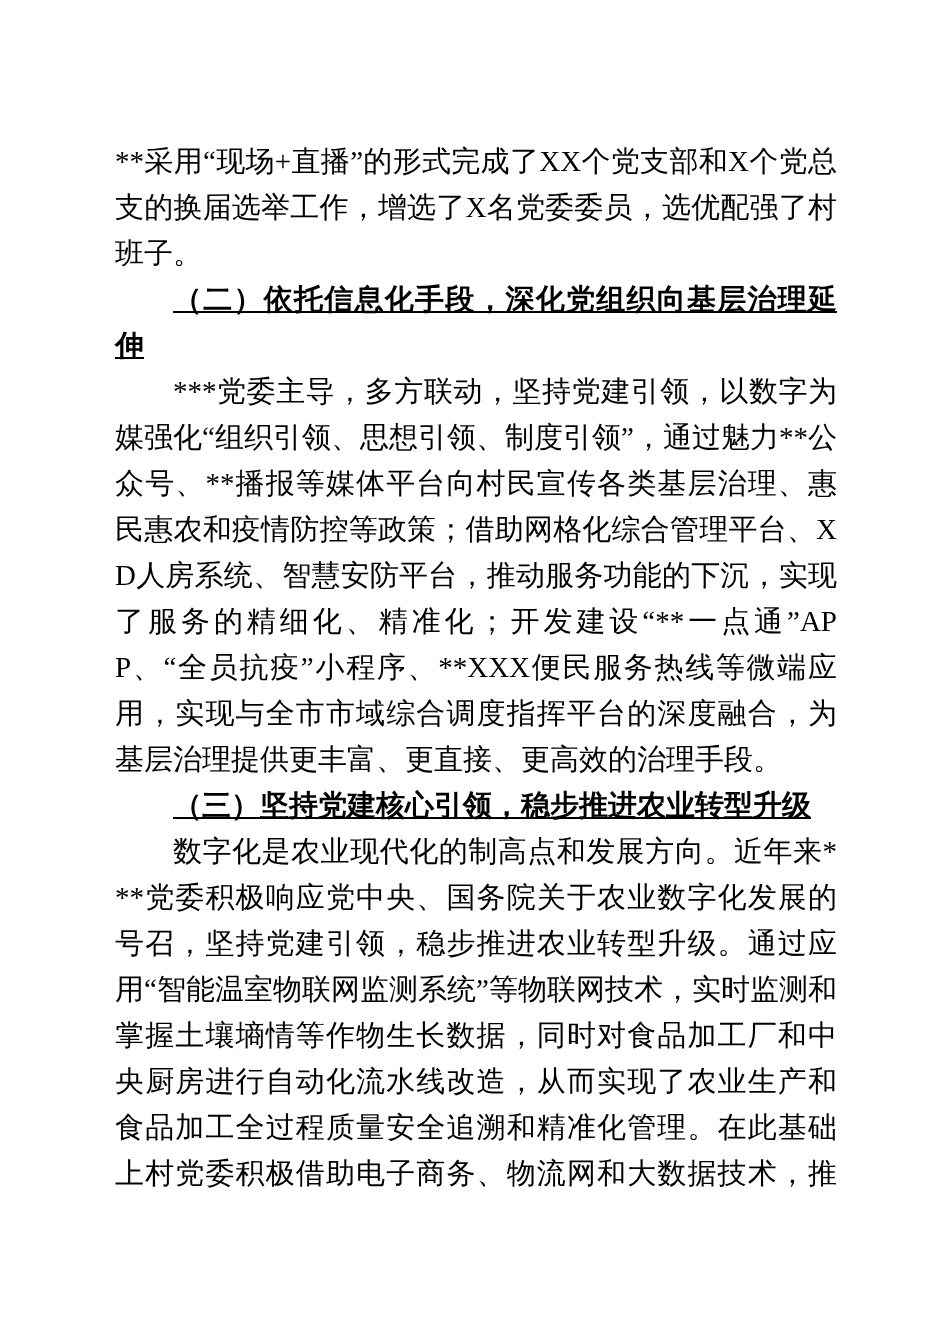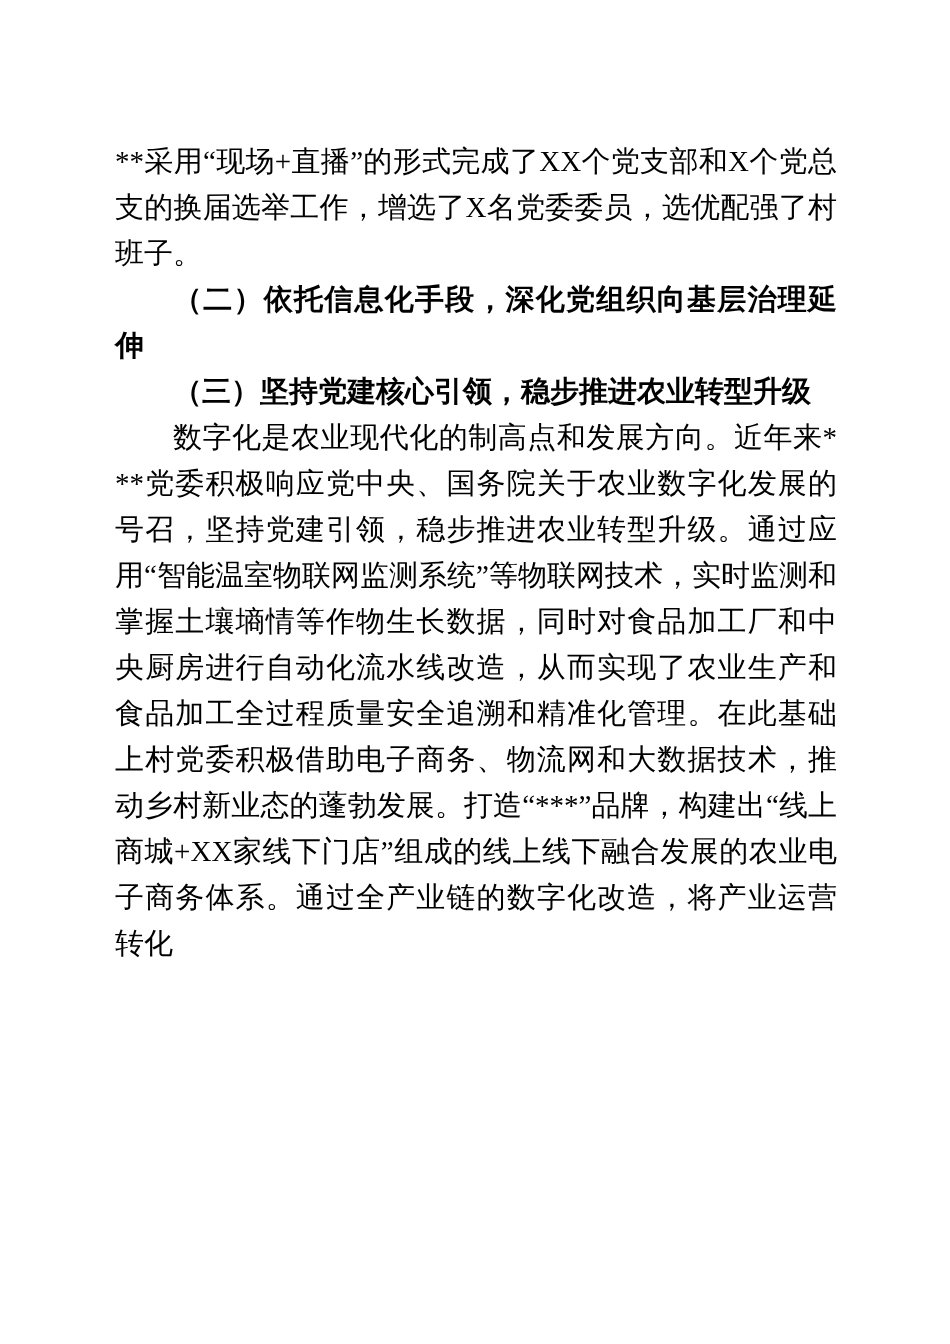--- a/index.html
+++ b/index.html
@@ -28,25 +28,27 @@
     text-indent: 2em;
     word-break: break-all;
   }
   .para.no-indent {
     text-indent: 0;
   }
   .heading {
     margin: 0;
     font-weight: bold;
     text-indent: 2em;
+    text-decoration: underline;
   }
 </style>
 </head>
 <body>
 
 <div class="page">
   <div class="doc-body">
     <p class="para no-indent">**采用“现场+直播”的形式完成了XX个党支部和X个党总支的换届选举工作，增选了X名党委委员，选优配强了村班子。</p>
     <p class="heading">（二）依托信息化手段，深化党组织向基层治理延伸</p>
+    <p class="para">***党委主导，多方联动，坚持党建引领，以数字为媒强化“组织引领、思想引领、制度引领”，通过魅力**公众号、**播报等媒体平台向村民宣传各类基层治理、惠民惠农和疫情防控等政策；借助网格化综合管理平台、XD人房系统、智慧安防平台，推动服务功能的下沉，实现了服务的精细化、精准化；开发建设“**一点通”APP、“全员抗疫”小程序、**XXX便民服务热线等微端应用，实现与全市市域综合调度指挥平台的深度融合，为基层治理提供更丰富、更直接、更高效的治理手段。</p>
     <p class="heading">（三）坚持党建核心引领，稳步推进农业转型升级</p>
     <p class="para">数字化是农业现代化的制高点和发展方向。近年来***党委积极响应党中央、国务院关于农业数字化发展的号召，坚持党建引领，稳步推进农业转型升级。通过应用“智能温室物联网监测系统”等物联网技术，实时监测和掌握土壤墒情等作物生长数据，同时对食品加工厂和中央厨房进行自动化流水线改造，从而实现了农业生产和食品加工全过程质量安全追溯和精准化管理。在此基础上村党委积极借助电子商务、物流网和大数据技术，推动乡村新业态的蓬勃发展。打造“***”品牌，构建出“线上商城+XX家线下门店”组成的线上线下融合发展的农业电子商务体系。通过全产业链的数字化改造，将产业运营转化</p>
   </div>
 </div>
 
 </body></html>

